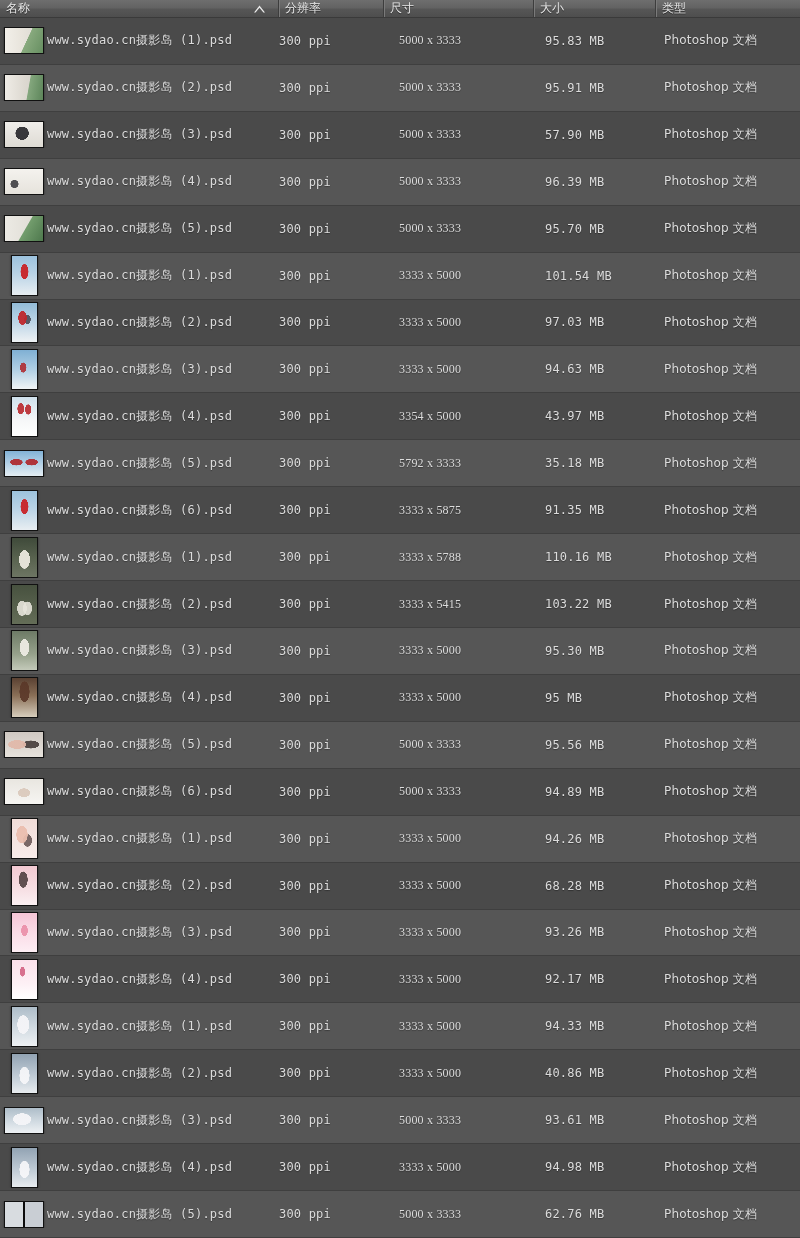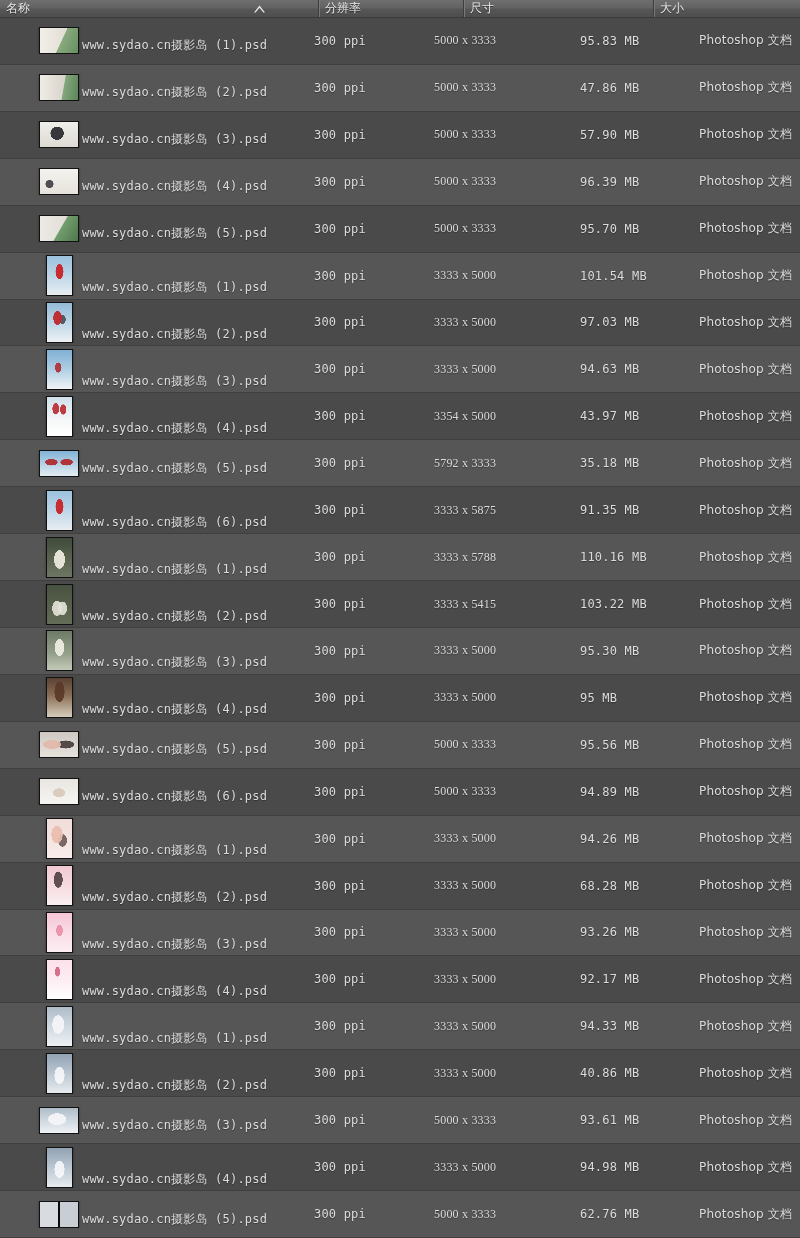--- a/index.html
+++ b/index.html
@@ -35,21 +35,21 @@
     display: flex;
     align-items: center;
     color: #e8e8e8;
     font-size: 12px;
     font-family: "DejaVu Sans", sans-serif;
     text-shadow: 0 1px 0 rgba(0,0,0,.55);
     padding-left: 6px;
     white-space: nowrap;
     flex: 0 0 auto;
   }
-  .hcell + .hcell { border-left: 1px solid #3d3d3d; box-shadow: inset 1px 0 0 #7a7a7a; margin-left: 40px; }
+  .hcell + .hcell { border-left: 1px solid #3d3d3d; box-shadow: inset 1px 0 0 #7a7a7a; }
   .hc-name  { width: 278px; }
   .hc-res   { width: 105px; }
   .hc-dim   { width: 150px; }
   .hc-size  { width: 122px; }
   .hc-type  { width: 145px; }
 
   .sort-arrow {
     position: absolute;
     right: 12px;
     top: 50%;
@@ -75,21 +75,21 @@
   .cell {
     flex: 0 0 auto;
     color: #dcdcdc;
     font-size: 12px;
     font-family: "DejaVu Sans Mono", monospace;
     letter-spacing: 0.2px;
     white-space: nowrap;
     overflow: hidden;
     text-shadow: 0 1px 1px rgba(0,0,0,.35);
   }
-  .c-name { width: 278px; display: flex; align-items: flex-end; margin-left: 35px; }
+  .c-name { width: 278px; display: flex; align-items: center; }
   .c-res  { width: 105px; padding-left: 1px; }
   .c-dim  { width: 150px; padding-left: 16px; font-family: Liberation Serif, serif; }
   .c-size { width: 122px; padding-left: 12px; }
   .c-type { width: 145px; padding-left: 9px; font-family: "DejaVu Sans", sans-serif; }
 
   .thumb-box {
     width: 44px;
     min-width: 44px;
     height: 100%;
     display: flex;
@@ -228,21 +228,21 @@
       </div>
       <div class="row even" style="height: 46.9231px;">
         <div class="cell c-name">
           <div class="thumb-box">
             <div class="thumb land t-wed-white2"></div>
           </div>
           <span class="fname">www.sydao.cn摄影岛 (2).psd</span>
         </div>
         <div class="cell c-res">300 ppi</div>
         <div class="cell c-dim">5000 x 3333</div>
-        <div class="cell c-size">47.86 MB</div>
+        <div class="cell c-size">95.91 MB</div>
         <div class="cell c-type">Photoshop 文档</div>
       </div>
       <div class="row odd" style="height: 46.9231px;">
         <div class="cell c-name">
           <div class="thumb-box">
             <div class="thumb land t-wed-dark"></div>
           </div>
           <span class="fname">www.sydao.cn摄影岛 (3).psd</span>
         </div>
         <div class="cell c-res">300 ppi</div>

